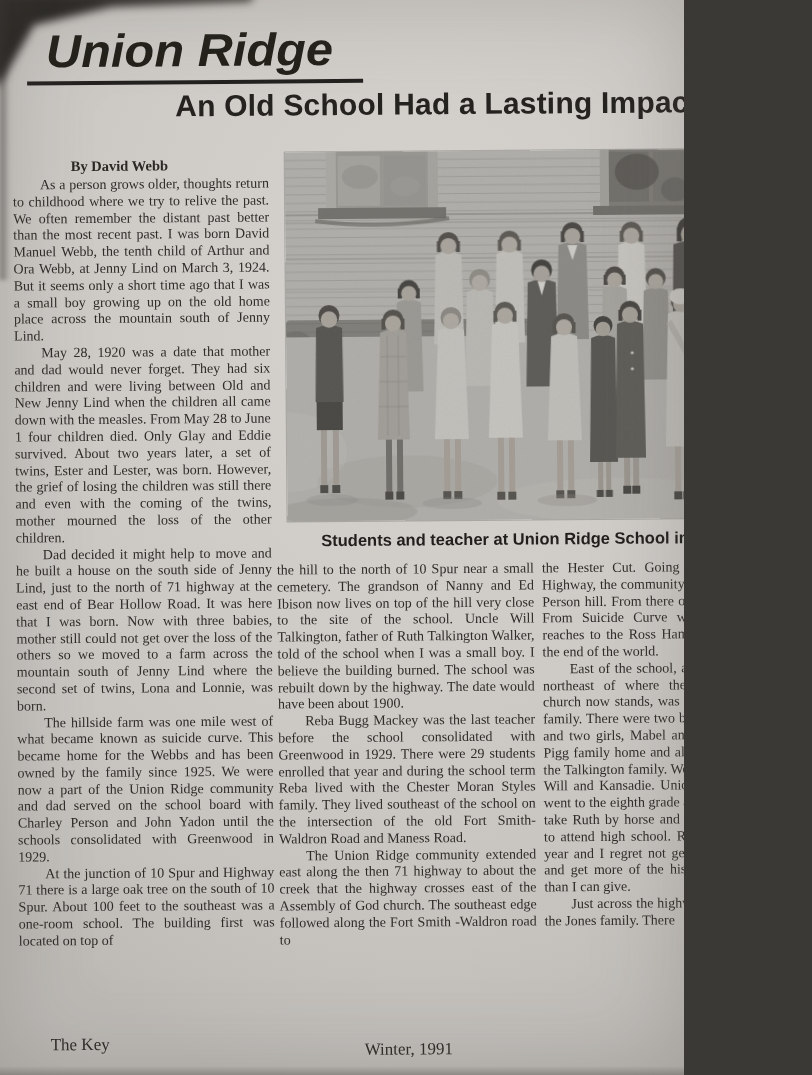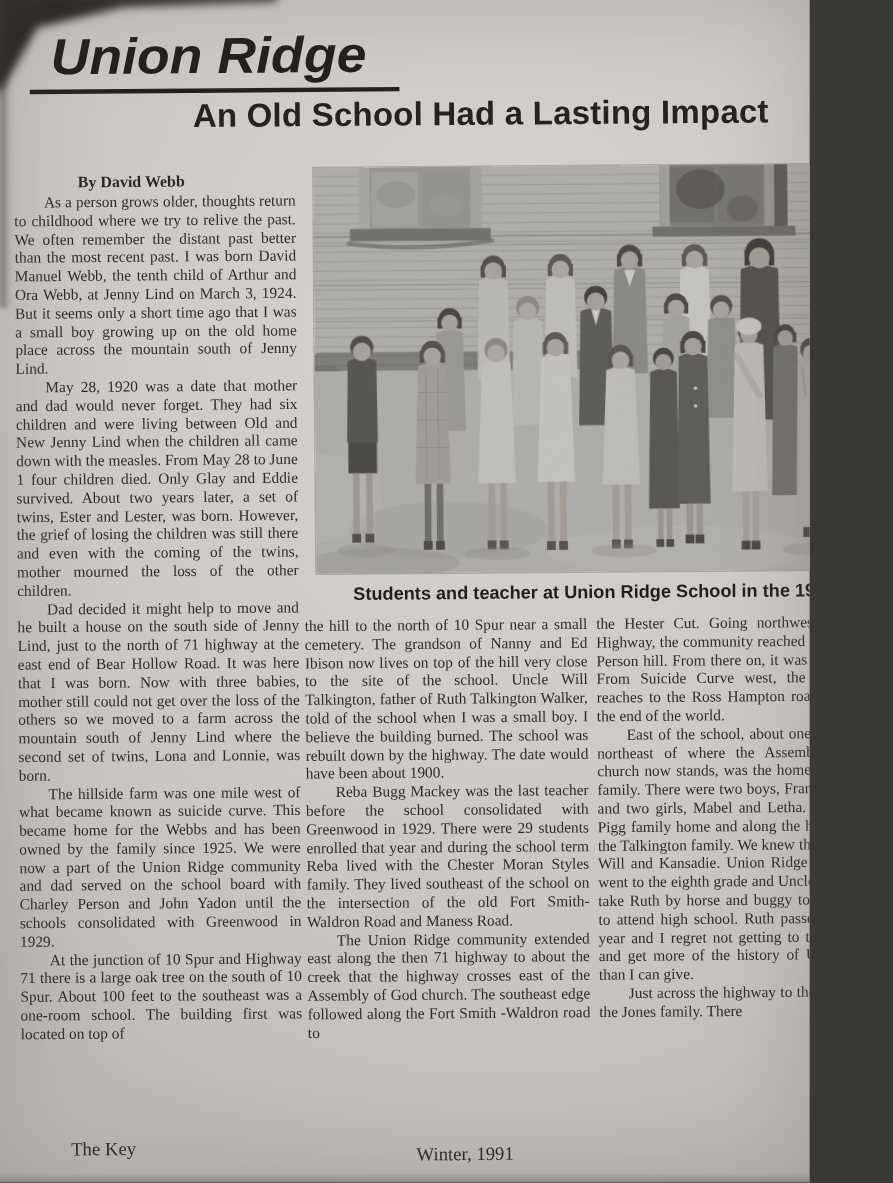--- a/index.html
+++ b/index.html
@@ -1,17 +1,17 @@
 <!DOCTYPE html>
 <html><head>
 <meta charset="utf-8">
 <style>
   html,body{margin:0;padding:0;background:#3b3936;}
   .scene{
-    position:relative;width:736px;height:1075px;overflow:hidden;
+    position:relative;width:684px;height:1075px;overflow:hidden;
     background:
       radial-gradient(95% 75% at 62% 28%, #d6d3cf 0%, #cfccc8 45%, #c6c3bf 80%, #bcb9b5 100%);
     font-family:"Liberation Serif", serif;
   }
   .content{position:absolute;inset:0;transform:rotate(-0.45deg);transform-origin:50% 42%;}
 
   
   .title{
     position:absolute;left:30px;top:22px;margin:0;
     font-family:"Liberation Sans", sans-serif;
@@ -39,21 +39,21 @@
   
   .photo{position:absolute;left:287px;top:152px;width:519px;height:369px;margin:0;
     box-shadow:0 0 0 1px rgba(95,93,88,.35);}
   .photo svg{display:block;width:100%;height:100%;filter:blur(.5px) contrast(.93) brightness(1.02);}
   .caption{
     position:absolute;left:287px;top:531px;width:519px;text-align:center;
     font-family:"Liberation Sans", sans-serif;font-weight:bold;font-size:16.5px;color:#211f1d;
   }
 
   
-  .f-item{position:absolute;font-size:17px;color:#2c2a26;white-space:nowrap;margin-left:14px;}
+  .f-item{position:absolute;font-size:17px;color:#2c2a26;white-space:nowrap;}
   .f-left{left:46px;top:1033px;}
   .f-center{left:360px;top:1040px;}
   .f-right{left:719px;top:1033px;}
 
   
   .corner-wrap{position:absolute;top:-8px;left:-8px;width:300px;height:122px;filter:blur(4px);pointer-events:none;}
   .corner{width:100%;height:100%;
     background:linear-gradient(100deg,#262421 20%,#45423e 90%);
     clip-path:polygon(0 0,88% 0,86% 8%,40% 12%,14% 27%,4% 70%,0 80%);}
   .left-shade{position:absolute;left:0;top:0;width:10px;height:280px;

